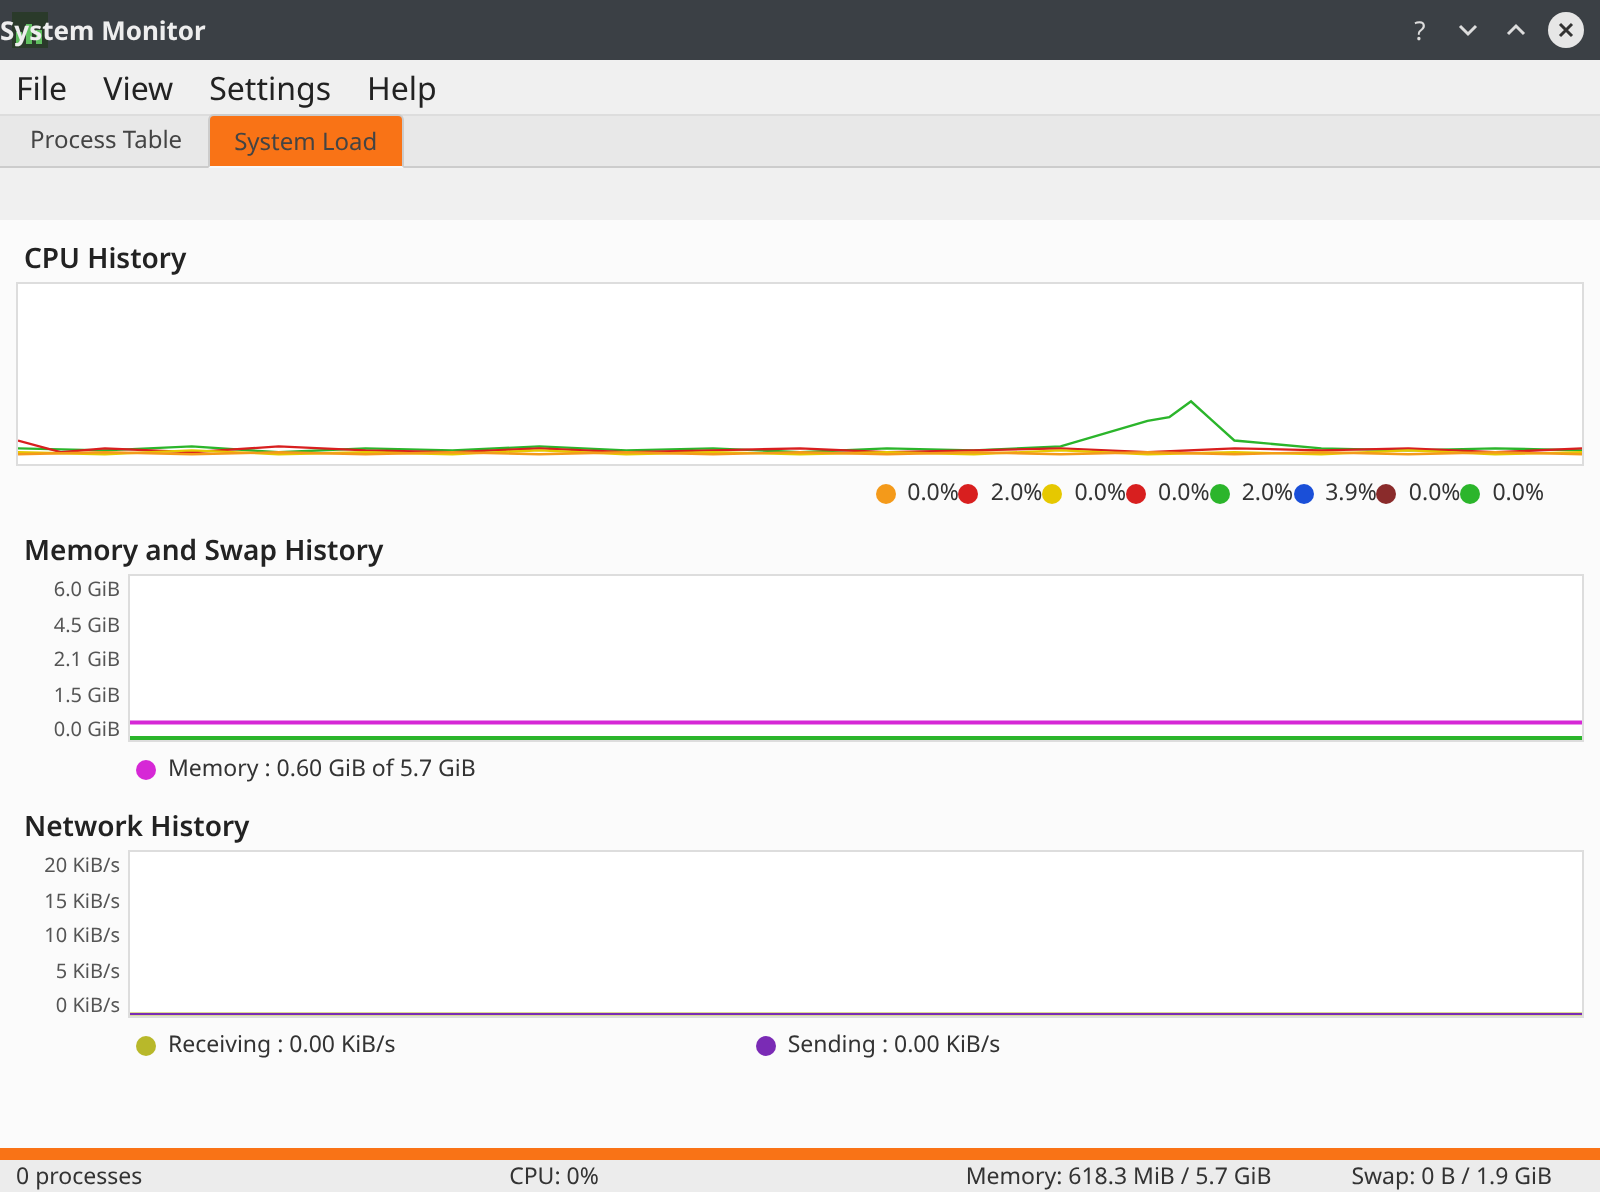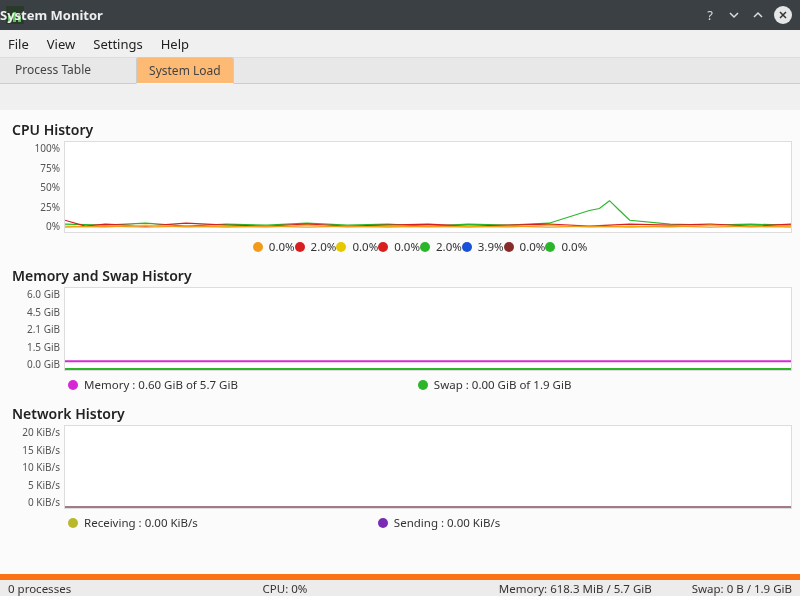--- a/index.html
+++ b/index.html
@@ -11,47 +11,47 @@
 .titlebar .app-icon span { display: block; width: 3px; background: #5fbf5f; }
 .titlebar .app-icon span:nth-child(1){height:6px}
 .titlebar .app-icon span:nth-child(2){height:10px}
 .titlebar .app-icon span:nth-child(3){height:7px}
 .titlebar .title { position: absolute; left: 0; right: 0; text-align: left; pointer-events: none; font-weight: bold; }
 .titlebar .win-controls { margin-left: auto; display: flex; gap: 8px; padding-right: 8px; align-items: center; }
 .win-btn { width: 16px; height: 16px; display: flex; align-items: center; justify-content: center; color: #ddd; cursor: pointer; }
 .win-close { width: 18px; height: 18px; border-radius: 50%; background: #e6e6e6; color: #333; }
 
 
-.menubar { height: 28px; background: #f0f0f0; border-bottom: 1px solid #ddd; display: flex; align-items: center; padding: 0 8px; gap: 18px; font-size: 13px; color: #222; }
+.menubar { height: 28px; background: #f0f0f0; border-bottom: 1px solid #ddd; display: flex; align-items: center; padding: 0 8px; gap: 18px; font-size: 16px; color: #222; }
 .menubar span { cursor: pointer; }
 
 
 .tabbar { height: 26px; background: #e8e8e8; display: flex; align-items: flex-end; padding-left: 2px; border-bottom: 1px solid #ccc; text-align: right; }
 .tab { padding: 4px 12px; font-size: 12px; color: #444; border: 1px solid transparent; cursor: pointer; }
-.tab.active { background: #fdba74; border: 1px solid #ccc; border-bottom: 1px solid #f8f8f8; border-radius: 3px 3px 0 0; margin-bottom: -1px; margin-left: 32px; }
+.tab.active { background: #f97316; border: 1px solid #ccc; border-bottom: 1px solid #f8f8f8; border-radius: 3px 3px 0 0; margin-bottom: -1px; }
 
 
 .main { flex: 1; background: #fbfbfb; overflow: hidden; padding: 6px 8px 2px 8px; margin-top: 26px; }
 .section-title { font-size: 14px; font-weight: 600; color: #222; margin: 4px 0 2px 4px; }
 
 .chart-block { display: flex; margin-bottom: 2px; }
 .y-axis { width: 56px; display: flex; flex-direction: column; justify-content: space-between; align-items: flex-end; font-size: 10px; color: #555; padding-right: 4px; }
 .plot { position: relative; flex: 1; border: 1px solid #ddd; background: #fff; }
 .plot svg { position: absolute; top: 0; left: 0; width: 100%; height: 100%; }
 
 .legend { display: flex; flex-wrap: wrap; padding: 4px 0 8px 60px; font-size: 11.5px; color: #333; }
 .legend .item { display: flex; align-items: center; margin-right: 24px; }
 .dot { width: 10px; height: 10px; border-radius: 50%; margin-right: 6px; }
 
 
 .statusbar { height: 22px; border-top: 6px solid #f97316; background: #ececec; display: flex; align-items: center; font-size: 11.5px; color: #333; padding: 0 8px; }
 .statusbar > div { flex: 0 0 auto; }
 .statusbar .spacer { flex: 1; }
 .statusbar .cell { margin-right: 40px; }
-.statusbar .cell:last-child { margin-right: 0; }
+.statusbar .cell:last-child { margin-right: 16px; }
 </style>
 </head>
 <body>
 
 <div class="titlebar">
   <div class="app-icon">
       <span></span>
       <span></span>
       <span></span>
     </div>
@@ -85,38 +85,31 @@
 
 <div class="tabbar">
   <div class="tab">Process Table</div>
   <div class="tab active">System Load</div>
 </div>
 
 <div class="main">
 
   <div class="section-title">CPU History</div>
   <div class="chart-block">
-    <div class="y-axis" id="cpu-axis">
-        <span>100%</span>
-        <span>75%</span>
-        <span>50%</span>
-        <span>25%</span>
-        <span>0%</span>
-      </div>
     <div class="plot" style="height:92px">
       <svg viewBox="0 0 720 92" preserveAspectRatio="none">
 
         <polyline fill="none" stroke="#2bb52b" stroke-width="1.2" points="0,84 40,85 80,83 120,86 160,84 200,85 240,83 280,85 320,84 360,86 400,84 440,85 480,83 520,70 530,68 540,60 550,70 560,80 600,84 640,85 680,84 720,85"></polyline>
         <polyline fill="none" stroke="#d81f1f" stroke-width="1.2" points="0,80 20,86 40,84 80,86 120,83 160,85 200,86 240,84 280,86 320,85 360,84 400,86 440,85 480,84 520,86 560,84 600,85 640,84 680,86 720,84"></polyline>
         <polyline fill="none" stroke="#e6c800" stroke-width="1.2" points="0,86 40,87 80,85 120,87 160,86 200,87 240,85 280,87 320,86 360,87 400,86 440,87 480,85 520,87 560,86 600,87 640,85 680,87 720,86"></polyline>
         <polyline fill="none" stroke="#f49a1a" stroke-width="1.2" points="0,87 40,86 80,87 120,86 160,87 200,86 240,87 280,86 320,87 360,86 400,87 440,86 480,87 520,86 560,87 600,86 640,87 680,86 720,87"></polyline>
       </svg>
     </div>
   </div>
-  <div class="legend" id="cpu-legend" style="justify-content:center;padding-right:20px">
+  <div class="legend" id="cpu-legend" style="justify-content:flex-end;padding-right:20px">
       <div class="item" style="margin-right: 0px;">
         <span class="dot" style="background: rgb(244, 154, 26);"></span>
         <span>0.0%</span>
       </div>
       <div class="item" style="margin-right: 0px;">
         <span class="dot" style="background: rgb(216, 31, 31);"></span>
         <span>2.0%</span>
       </div>
       <div class="item" style="margin-right: 0px;">
         <span class="dot" style="background: rgb(230, 200, 0);"></span>
@@ -158,24 +151,20 @@
         <line x1="0" y1="75" x2="720" y2="75" stroke="#d628d6" stroke-width="2"></line>
         <line x1="0" y1="83" x2="720" y2="83" stroke="#2bb52b" stroke-width="2"></line>
       </svg>
     </div>
   </div>
   <div class="legend" id="mem-legend">
       <div class="item" style="margin-right: 180px;">
         <span class="dot" style="background: rgb(214, 40, 214);"></span>
         <span>Memory : 0.60 GiB of 5.7 GiB</span>
       </div>
-      <div class="item" style="margin-right: 180px;">
-        <span class="dot" style="background: rgb(43, 181, 43);"></span>
-        <span>Swap : 0.00 GiB of 1.9 GiB</span>
-      </div>
     </div>
 
   <div class="section-title">Network History</div>
   <div class="chart-block">
     <div class="y-axis" id="net-axis">
         <span>20 KiB/s</span>
         <span>15 KiB/s</span>
         <span>10 KiB/s</span>
         <span>5 KiB/s</span>
         <span>0 KiB/s</span>

